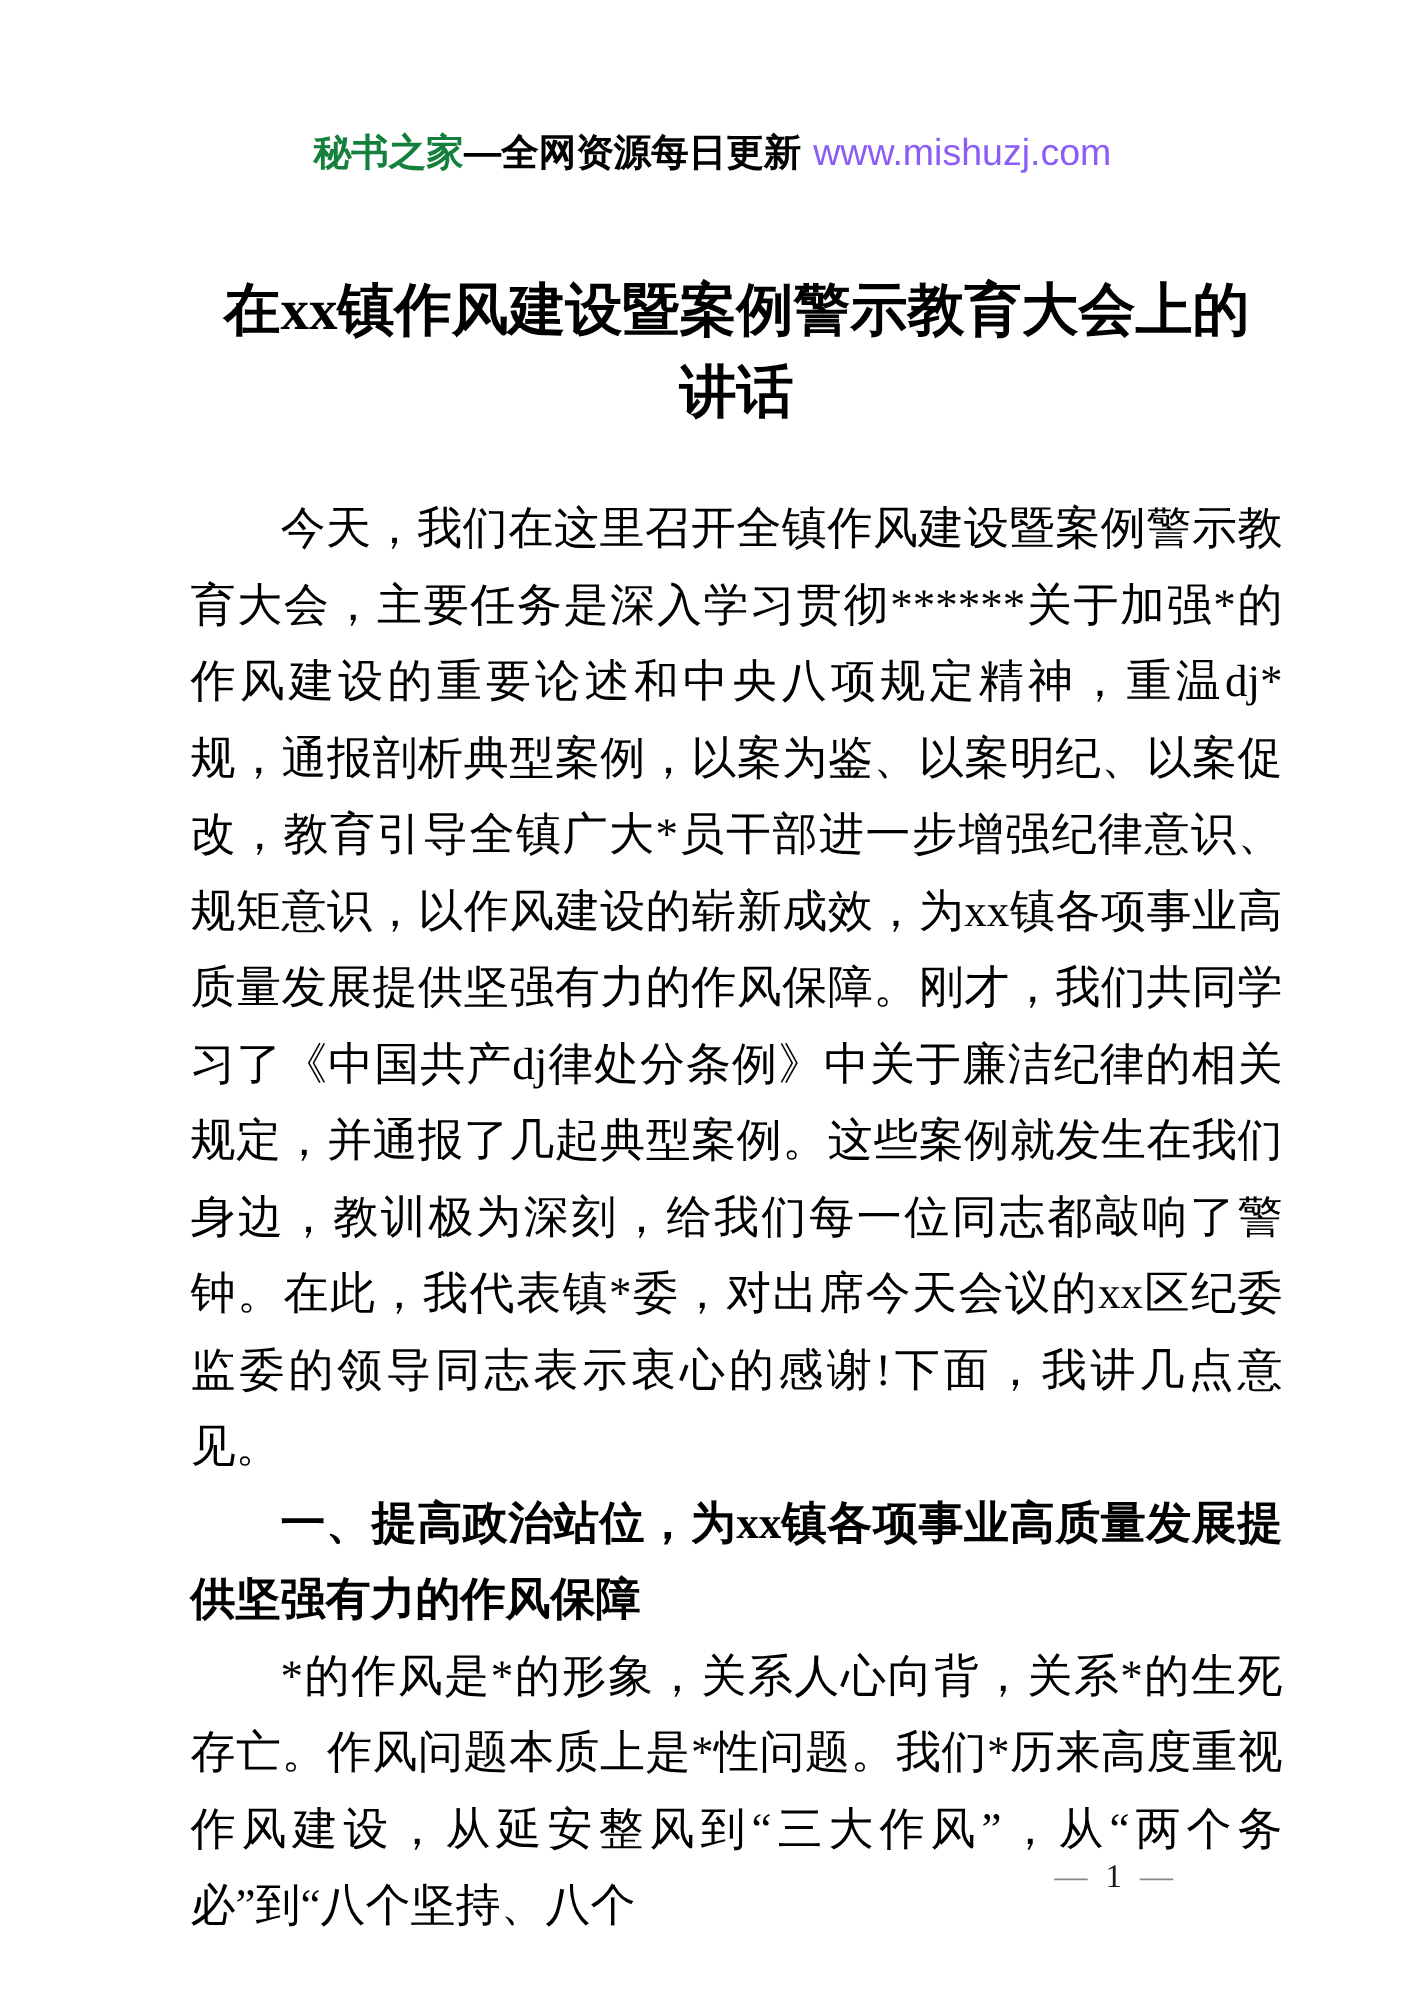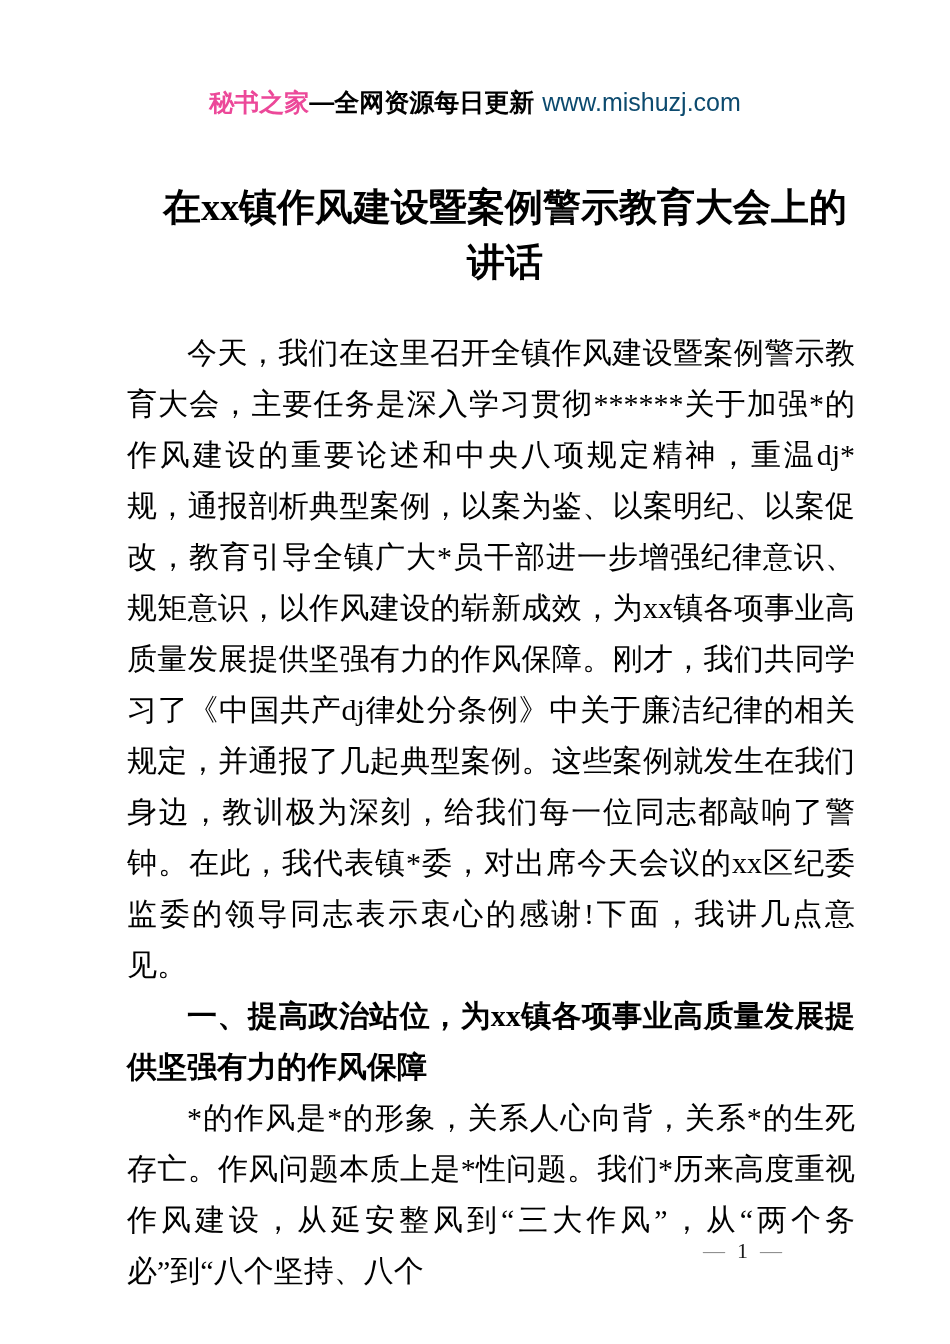--- a/index.html
+++ b/index.html
@@ -16,27 +16,27 @@
     position: absolute;
     top: 86px;
     left: 0;
     width: 100%;
     text-align: center;
     font-family: "Liberation Sans", sans-serif;
     font-size: 25px;
     line-height: 32px;
     white-space: nowrap;
   }
-  .brand { color: #ec4899; font-weight: 700; }
+  .brand { color: #15803d; font-weight: 700; }
   .tagline { color: #000000; font-weight: 700; }
-  .site-url { color: #0c4a6e; text-decoration: none; margin-left: 8px; }
+  .site-url { color: #8b5cf6; text-decoration: none; margin-left: 8px; }
   .doc-title {
     position: absolute;
     top: 180px;
-    left: 155px;
+    left: 141px;
     width: 700px;
     text-align: center;
     font-size: 38px;
     line-height: 55px;
     font-weight: 700;
     margin: 0;
   }
   .content {
     position: absolute;
     top: 327px;

